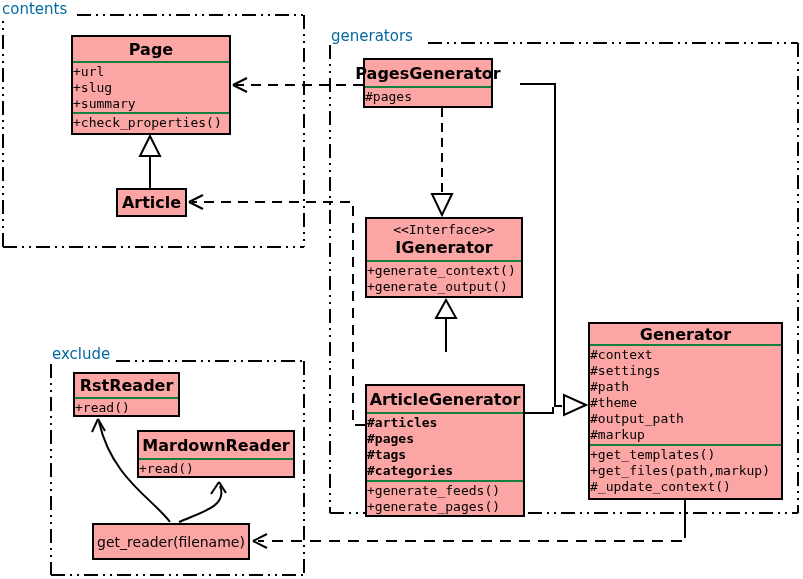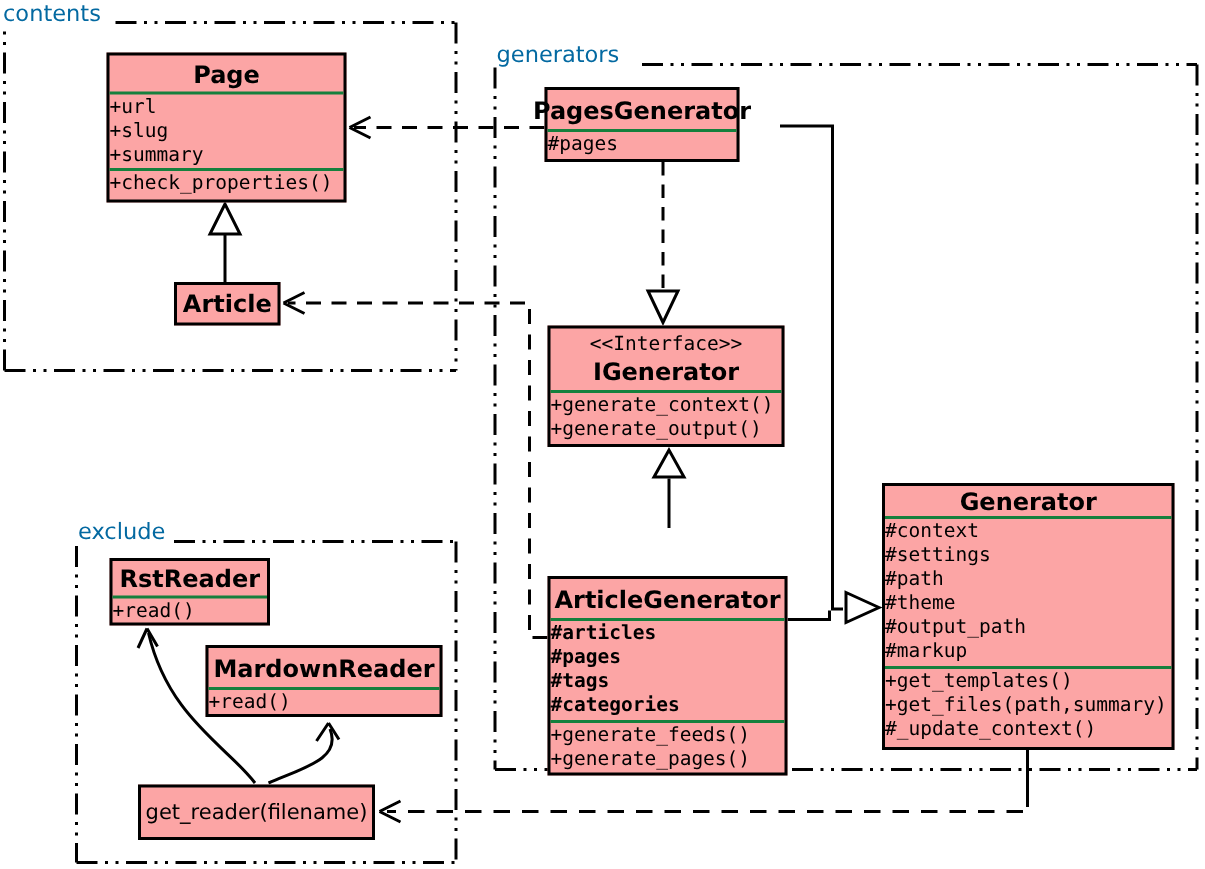--- a/index.html
+++ b/index.html
@@ -136,21 +136,21 @@
     <div class="c-body" style="height:100px;">
       <div>#context</div>
       <div>#settings</div>
       <div>#path</div>
       <div>#theme</div>
       <div>#output_path</div>
       <div>#markup</div>
     </div>
     <div class="c-body" style="height:50px;">
       <div>+get_templates()</div>
-      <div>+get_files(path,summary)</div>
+      <div>+get_files(path,markup)</div>
       <div>#_update_context()</div>
     </div>
   </div>
 
   <div class="uml" style="left:73px;top:372px;width:107px;height:45px;">
     <div class="c-title" style="height:23px;">RstReader</div>
     <div class="c-body" style="height:18px;">
       <div>+read()</div>
     </div>
   </div>

